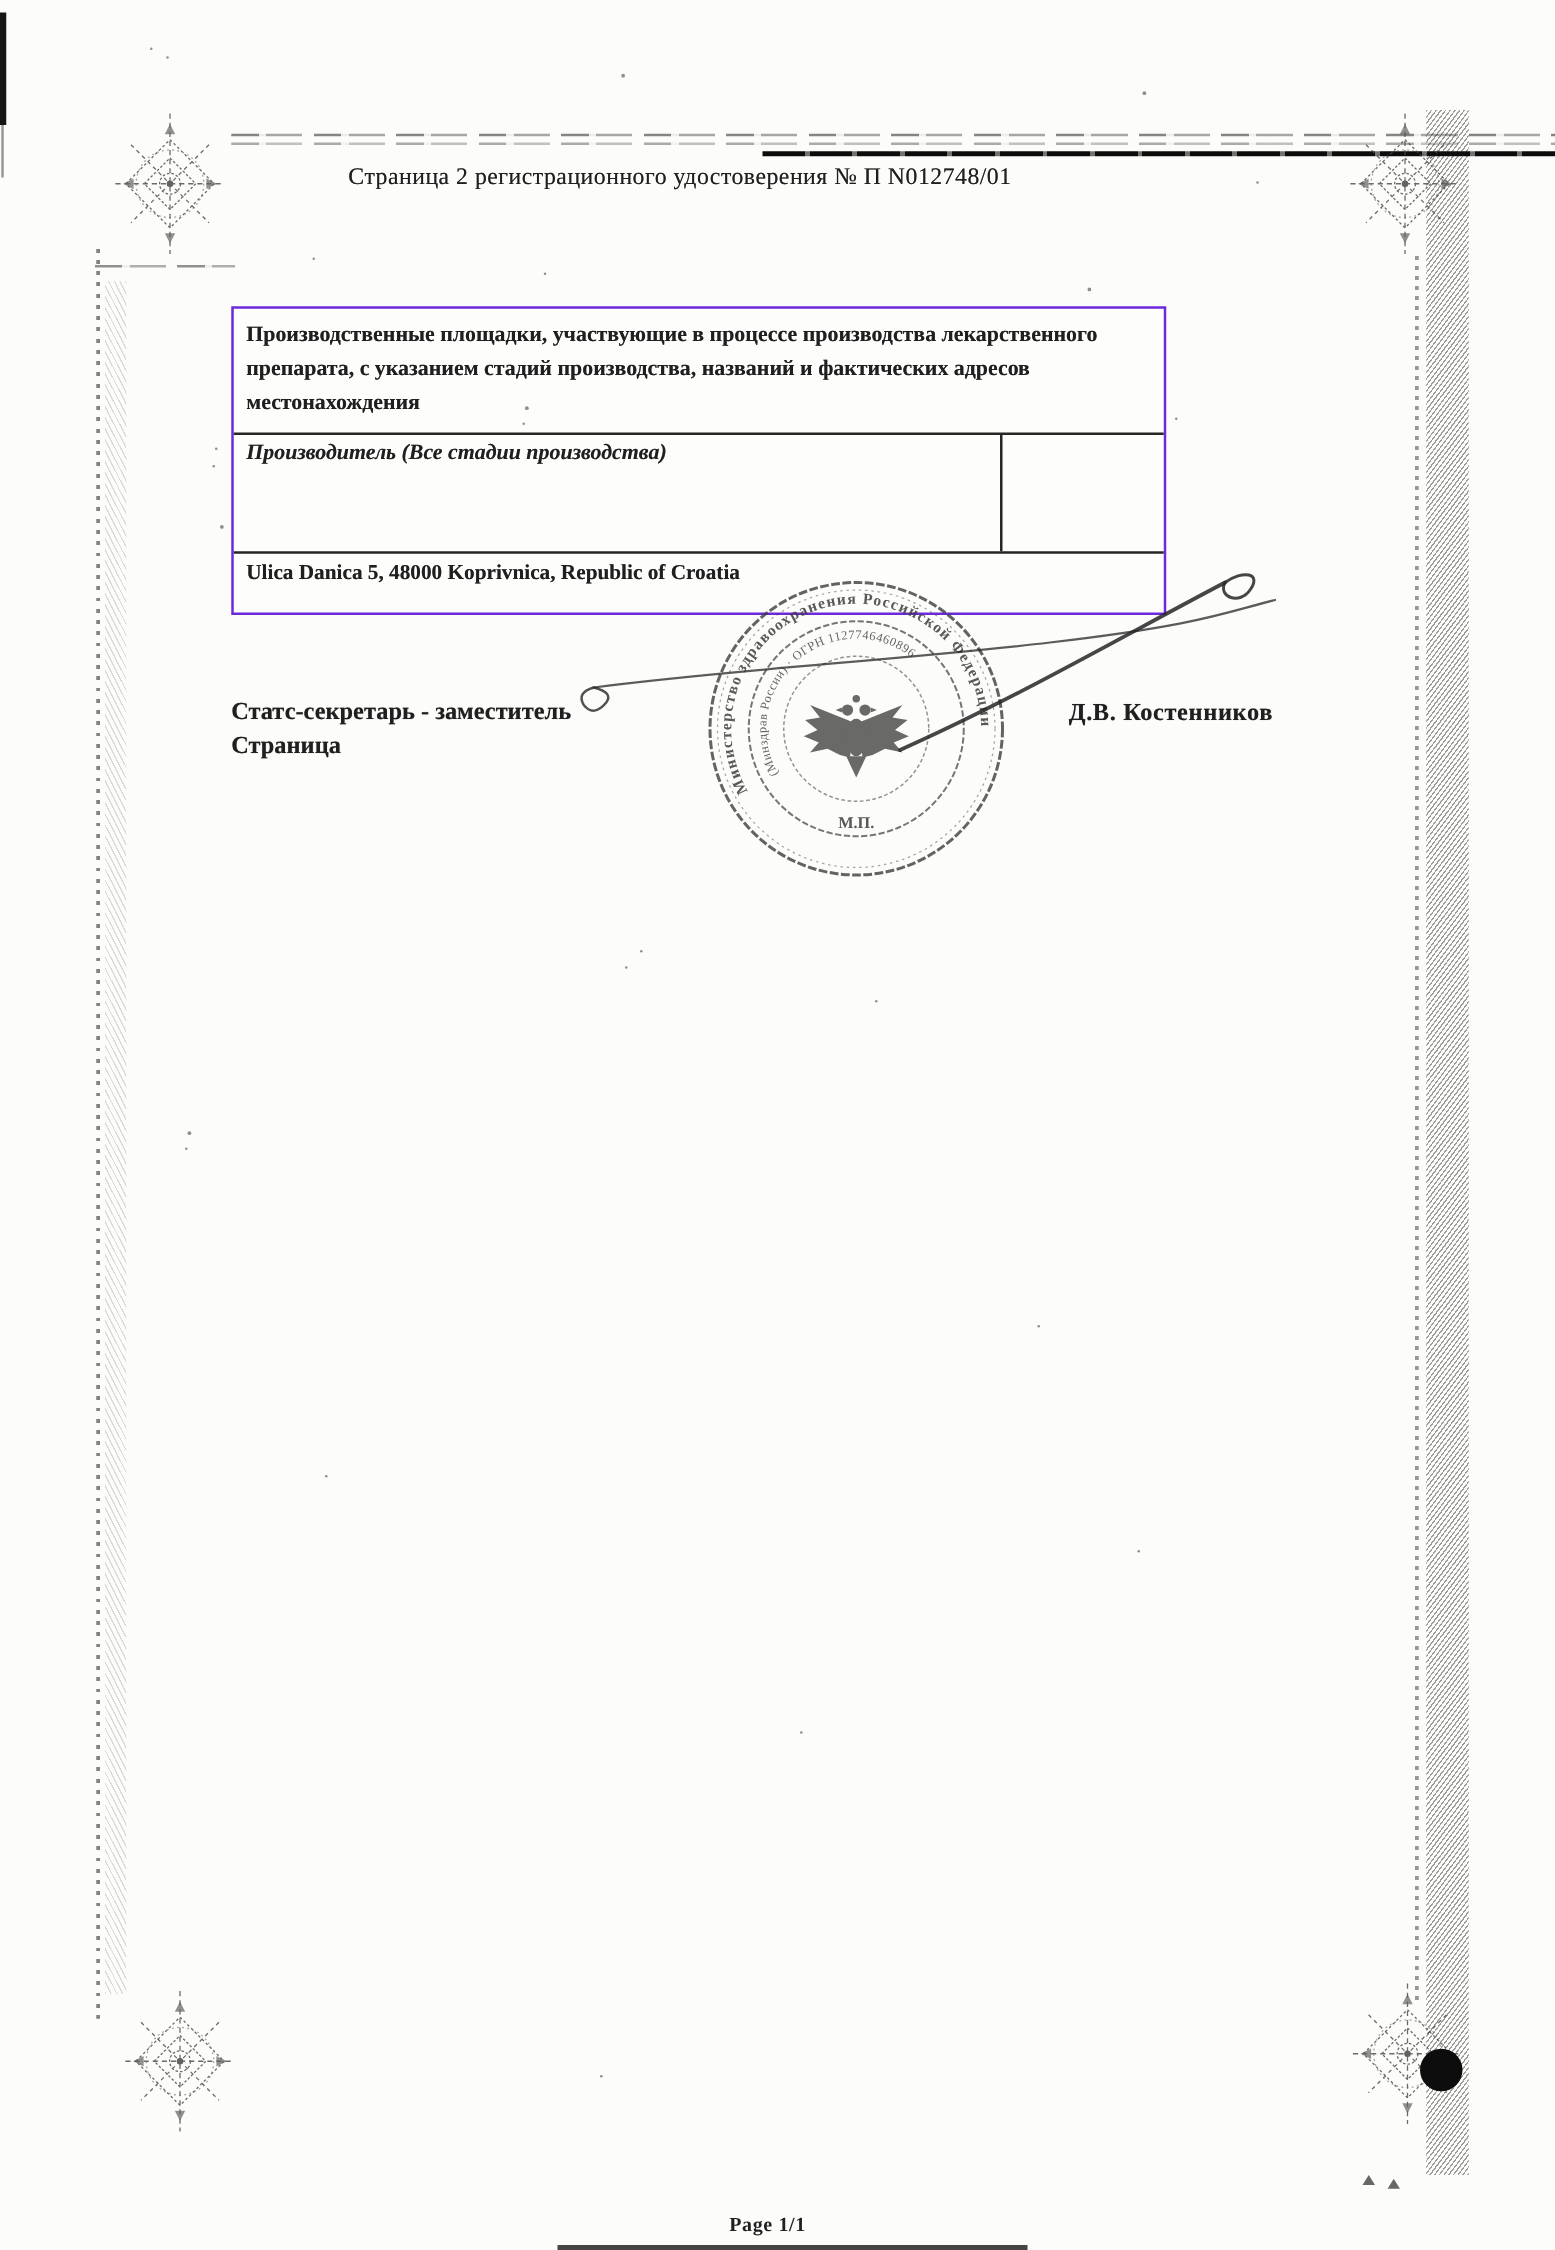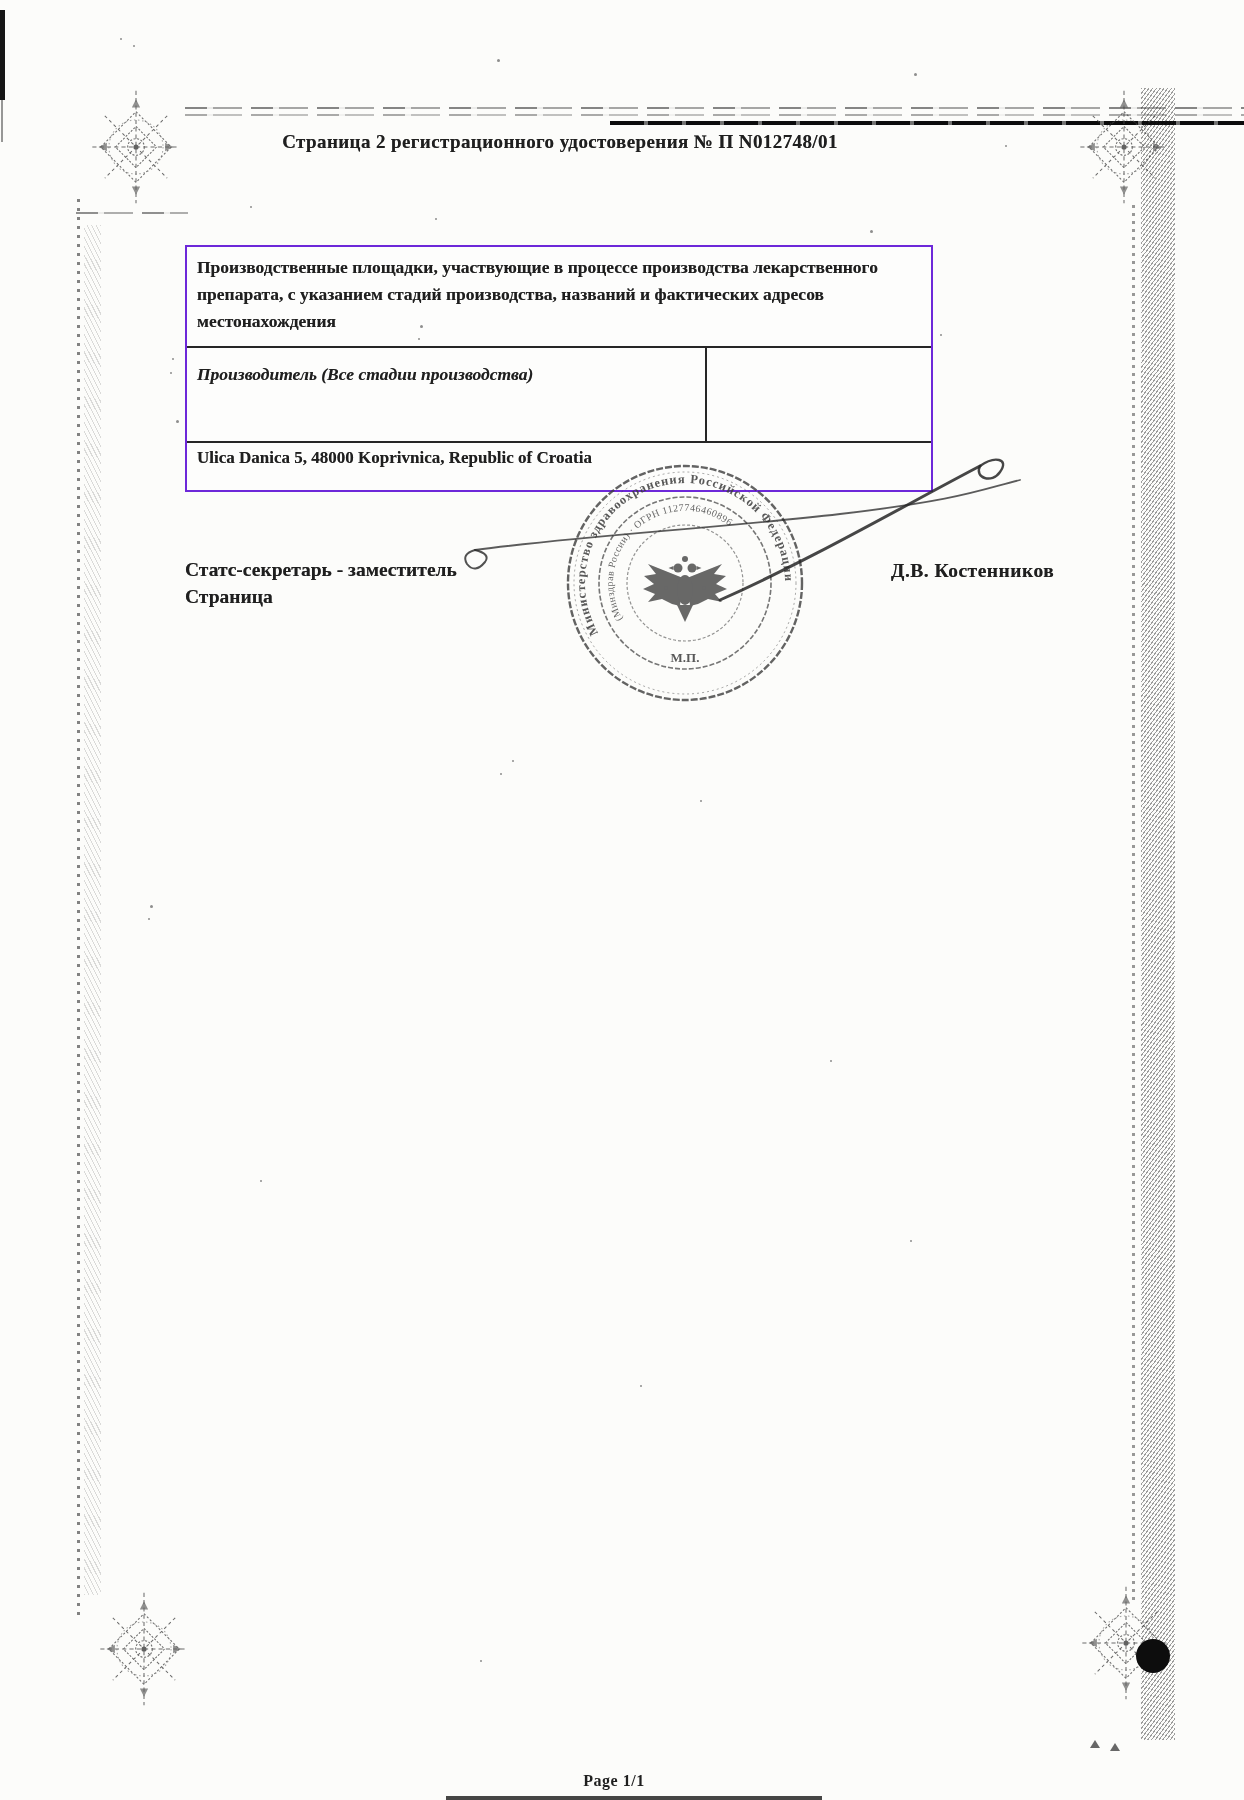--- a/index.html
+++ b/index.html
@@ -41,57 +41,56 @@
   }
   .edge-bar{position:absolute;left:0;top:10px;width:5px;height:90px;background:#161616;}
   .edge-bar2{position:absolute;left:1px;top:100px;width:2px;height:42px;background:rgba(0,0,0,.4);}
   .speck{position:absolute;background:#333;border-radius:50%;opacity:.55;}
   .corner{position:absolute;width:104px;height:126px;}
   .ink-dot{position:absolute;left:1136px;top:1639px;width:34px;height:34px;border-radius:50%;background:#0d0d0d;}
   .tri{position:absolute;width:0;height:0;border-left:5px solid transparent;border-right:5px solid transparent;border-bottom:8px solid rgba(40,40,40,.7);}
 
   
   .page-header{
-    position:absolute;left:160px;top:131px;width:800px;
-    text-align:center;font-size:19px;font-weight:bold;letter-spacing:.4px;
+    position:absolute;left:144px;top:131px;width:800px;
+    text-align:center;font-size:19px;font-weight:normal;letter-spacing:.4px;
     text-shadow:0 0 .5px rgba(0,0,0,.55);
   }
 
   
   .doc-table{
     position:absolute;left:185px;top:245px;width:748px;
     border:2px solid #6d28d9;box-sizing:border-box;
     background:rgba(255,255,255,.35);
   }
   .table-header{
     border-bottom:2px solid #262626;
     padding:7px 10px 11px;font-weight:bold;font-size:17.5px;line-height:27px;
     text-shadow:0 0 .5px rgba(0,0,0,.5);
   }
   .table-row{display:flex;border-bottom:2px solid #262626;min-height:93px;}
   .cell-left{
-    width:520px;box-sizing:border-box;padding:16px 10px;
+    width:615px;box-sizing:border-box;padding:3px 10px;
     border-right:2px solid #262626;
     font-style:italic;font-weight:bold;font-size:17.5px;
     text-shadow:0 0 .5px rgba(0,0,0,.45);
   }
   .cell-right{flex:1;padding:5px 7px;font-size:15.5px;line-height:19.5px;text-shadow:0 0 .4px rgba(0,0,0,.45);}
   .table-address{padding:5px 10px 22px;font-weight:bold;font-size:17px;text-shadow:0 0 .5px rgba(0,0,0,.5);}
 
   
   .sig-title{
     position:absolute;left:185px;top:556px;width:315px;
     font-size:19.5px;font-weight:bold;line-height:27px;
     text-shadow:0 0 .6px rgba(0,0,0,.55);
   }
   .sig-name{
     position:absolute;left:855px;top:560px;
     font-size:19.5px;font-weight:bold;letter-spacing:.5px;
     text-shadow:0 0 .6px rgba(0,0,0,.55);
-    margin-left:36px;
   }
   .seal-svg{position:absolute;left:540px;top:438px;width:290px;height:290px;}
   .sign-svg{position:absolute;left:420px;top:430px;width:640px;height:240px;}
 
   
   .page-footer{
     position:absolute;left:0;right:16px;top:1772px;text-align:center;
     font-size:16px;font-weight:bold;letter-spacing:.5px;
   }
   .footer-line{position:absolute;left:446px;top:1796px;width:376px;height:4px;background:#161616;opacity:.8;}

